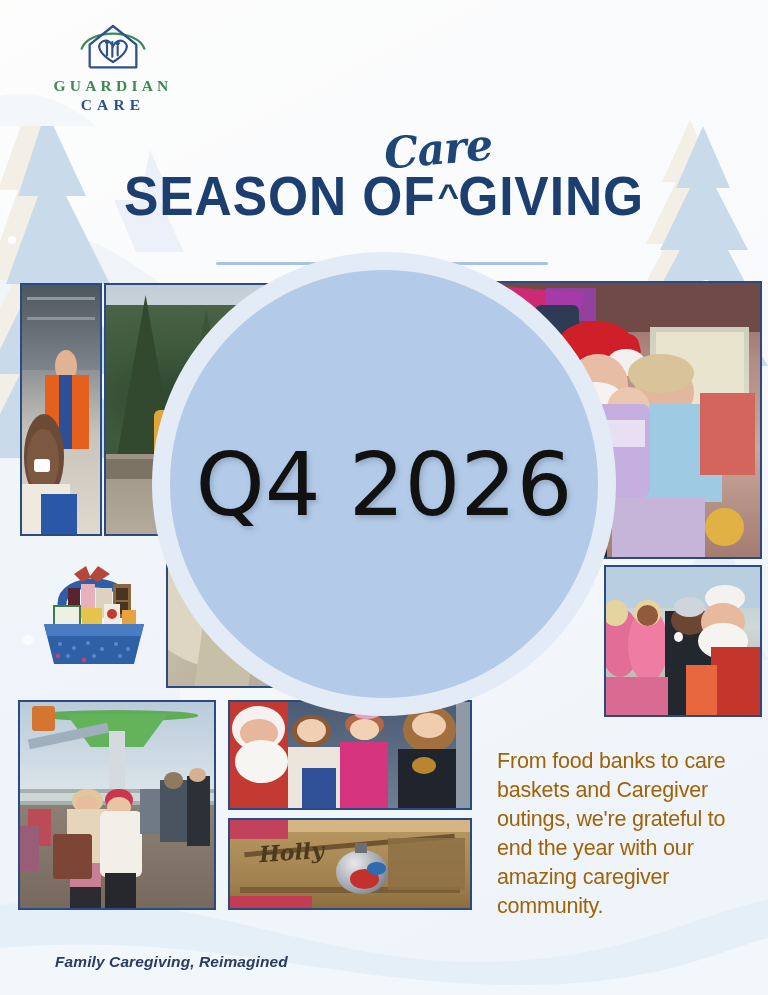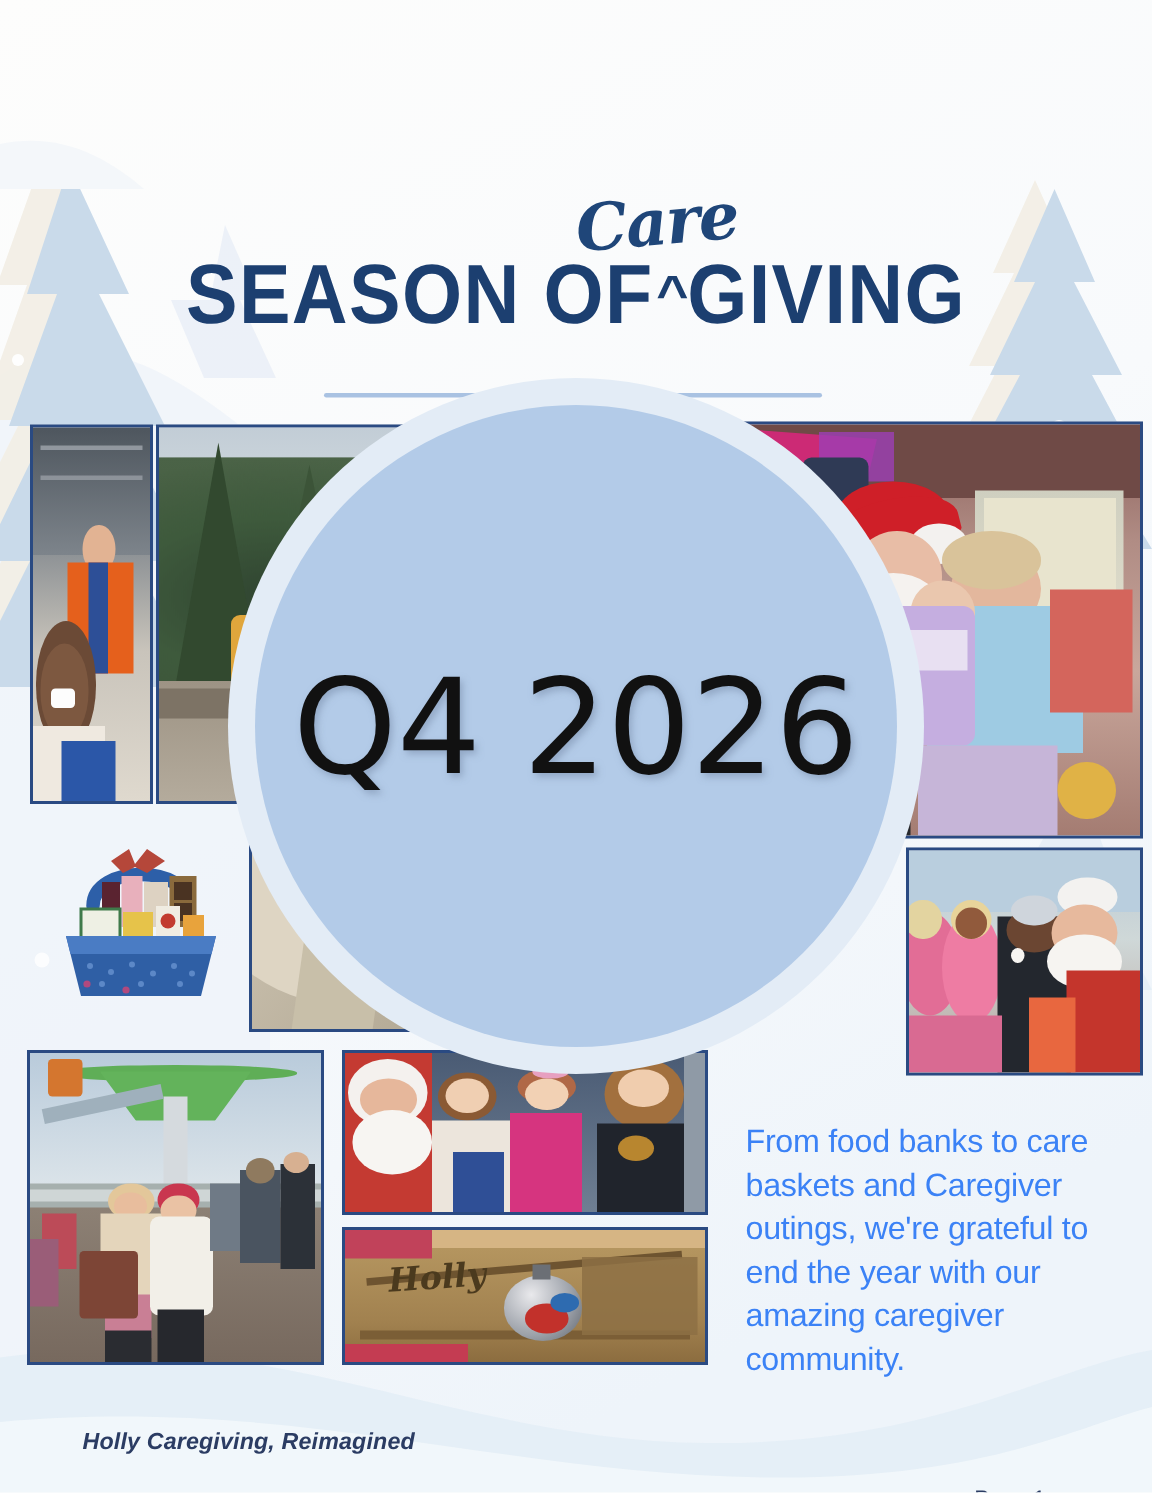--- a/index.html
+++ b/index.html
@@ -107,21 +107,21 @@
   .badge-text{
     font-family:"DejaVu Sans", sans-serif;
     font-size:88px;color:#111111;letter-spacing:0px;
     text-shadow:2px 3px 5px rgba(120,140,170,.55);
     font-weight:400;
   }
 
   
   .intro{
     position:absolute;left:497px;top:725px;width:250px;z-index:7;
-    font-size:21.5px;line-height:1.35;color:#3b82f6;
+    font-size:21.5px;line-height:1.35;color:#a16207;
     letter-spacing:-.2px;
   }
 
   
   .footer{
     position:absolute;left:0;bottom:0;width:768px;height:62px;z-index:10;
   }
   .footer-left{
     position:absolute;left:55px;top:20px;
     font-style:italic;font-weight:700;font-size:15.5px;color:#2b3c63;
@@ -189,20 +189,32 @@
 
       <path d="M0 905 C 180 880, 300 960, 470 962 C 620 964, 700 912, 768 900 L768 995 L0 995 Z" fill="#e4eef7" opacity="0.95"></path>
       <path d="M0 948 C 200 930, 340 985, 520 985 C 660 985, 720 950, 768 938 L768 995 L0 995 Z" fill="#f2f7fb" opacity="0.9"></path>
 
       <path d="M0 96 C 40 88, 70 104, 96 126 L0 126 Z" fill="#f4f7fa"></path>
     </svg>
   </div>
 
   <div class="header">
 
+    <div class="logo">
+      <svg class="logo-mark" viewBox="0 0 110 84" aria-hidden="true">
+        <path d="M8 46 C 18 16, 92 16, 102 46" fill="none" stroke="#3d8a54" stroke-width="3.4" stroke-linecap="round"></path>
+        <path d="M20 74 L20 40 L55 12 L90 40 L90 74 L20 74" fill="none" stroke="#2b5191" stroke-width="3.4" stroke-linejoin="round"></path>
+        <path d="M55 66 C 35 54, 30 42, 38 36 C 45 31, 52 36, 55 42 C 58 36, 65 31, 72 36 C 80 42, 75 54, 55 66 Z" fill="none" stroke="#2b5191" stroke-width="3.2"></path>
+        <path d="M46 56 L46 40 M54 58 L54 36 M62 56 L62 42" stroke="#2b5191" stroke-width="3.2" stroke-linecap="round"></path>
+        <circle cx="46" cy="36" r="3.2" fill="#2b5191"></circle>
+        <circle cx="62" cy="38" r="3.2" fill="#2b5191"></circle>
+      </svg>
+      <div class="logo-word1">GUARDIAN</div>
+      <div class="logo-word2">CARE</div>
+    </div>
 
   </div>
 
   <div class="title-wrap">
     <div class="title-script">Care</div>
     <div class="title-main">
       <span>SEASON OF</span><span class="caret">^</span><span>GIVING</span>
     </div>
     <div class="title-rule"></div>
   </div>
@@ -422,17 +434,17 @@
   </div>
 
   <div class="badge-halo"></div>
   <div class="badge">
     <span class="badge-text">Q4 2026</span>
   </div>
 
   <p class="intro">From food banks to care baskets and Caregiver outings, we're grateful to end the year with our amazing caregiver community.</p>
 
   <div class="footer">
-    <div class="footer-left">Holly Caregiving, Reimagined</div>
+    <div class="footer-left">Family Caregiving, Reimagined</div>
     <div class="footer-right">Page 1</div>
   </div>
 
 </div>
 
 </body></html>

